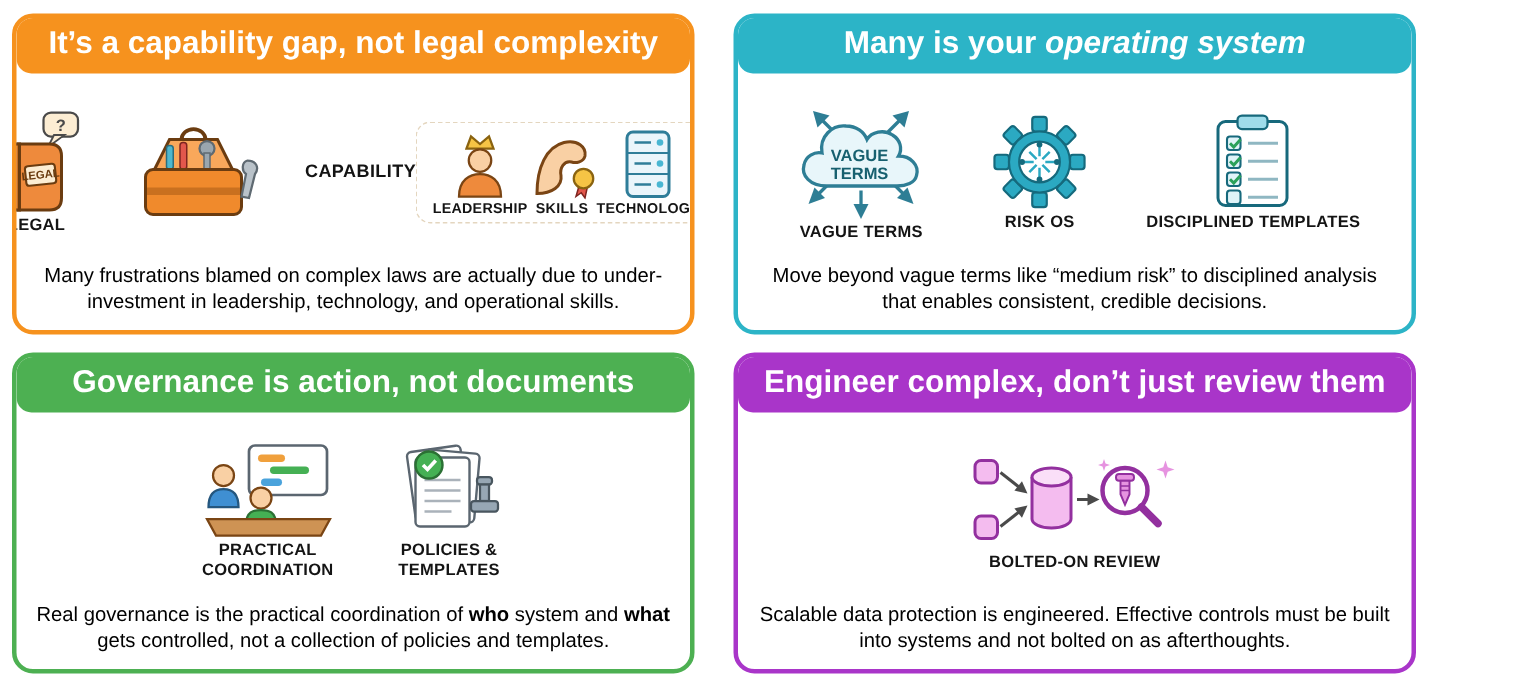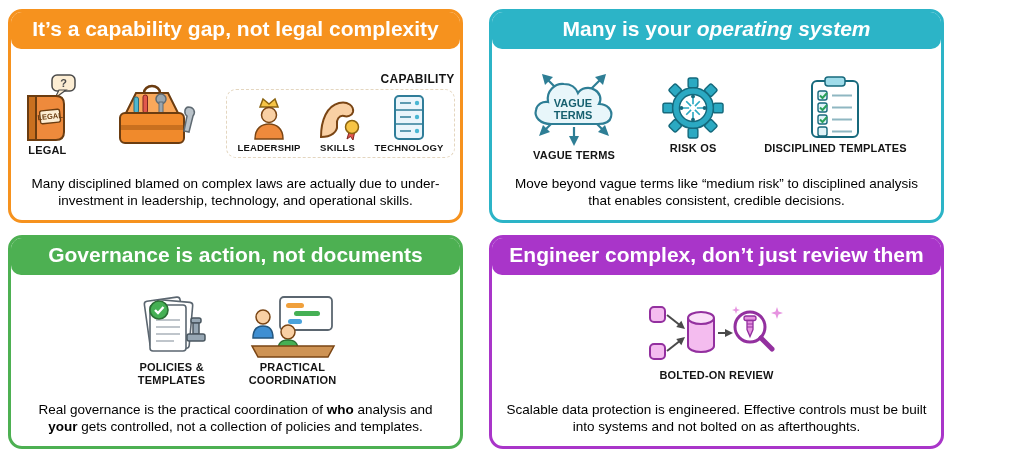--- a/index.html
+++ b/index.html
@@ -13,23 +13,23 @@
   .card-header em { }
   .card-body { flex:1; display:flex; flex-direction:column; align-items:center;
                justify-content:space-between; padding:6px 12px 10px; }
   .icon-row { flex:1; display:flex; align-items:center; justify-content:center; gap:26px; }
   .icon-row.wide { gap:40px; }
   .icon-group { display:flex; flex-direction:column; align-items:center; gap:2px; }
   .icon-label { font-size:11px; font-weight:bold; color:#141414; text-align:center;
                 line-height:1.15; letter-spacing:0.2px; }
   .icon-label.small { font-size:9.5px; }
   .caption { margin:0; font-size:13.5px; line-height:1.3; text-align:center; color:#000; max-width:460px; }
-  .capability-box { display:flex; flex-direction:column; align-items:flex-end; }
+  .capability-box { display:flex; flex-direction:row; align-items:center; }
   .cap-title { font-size:12px; font-weight:bold; color:#141414; margin-bottom:3px; letter-spacing:0.3px; }
-  .cap-icons { display:flex; align-items:flex-end; gap:14px; border:1.5px dashed #E4D6BF;
+  .cap-icons { display:flex; align-items:flex-end; border:1.5px dashed #E4D6BF;
                border-radius:10px; padding:4px 10px 3px; }
   svg { display:block; }
 </style>
 </head>
 <body>
 
 <div class="stage">
 
   <section class="card" style="--accent: #F6921E;">
     <header class="card-header">It’s a capability gap, not legal complexity</header>
@@ -96,21 +96,21 @@
                 <circle cx="25" cy="9" r="2.2" fill="#49B6D2"></circle>
                 <circle cx="25" cy="23" r="2.2" fill="#49B6D2"></circle>
                 <circle cx="25" cy="37" r="2.2" fill="#49B6D2"></circle>
               </svg>
               <div class="icon-label small">TECHNOLOGY</div>
             </div>
 
           </div>
         </div>
       </div>
-      <p class="caption">Many disciplined blamed on complex laws are actually due to under-investment in leadership, technology, and operational skills.</p>
+      <p class="caption">Many frustrations blamed on complex laws are actually due to under-investment in leadership, technology, and operational skills.</p>
     </div>
   </section>
 
   <section class="card" style="--accent: #2CB4C7;">
     <header class="card-header">
       <span>Many is your </span><em>operating system</em>
     </header>
     <div class="card-body">
       <div class="icon-row wide">
 
@@ -189,66 +189,66 @@
       <p class="caption">Move beyond vague terms like “medium risk” to disciplined analysis that enables consistent, credible decisions.</p>
     </div>
   </section>
 
   <section class="card" style="--accent: #4DB052;">
     <header class="card-header">Governance is action, not documents</header>
     <div class="card-body">
       <div class="icon-row wide">
 
         <div class="icon-group">
-          <svg width="74" height="64" viewBox="0 0 74 64">
-            <g fill="#FFFFFF" stroke="#5B6670" stroke-width="1.6">
-              <rect x="12" y="4" width="36" height="46" rx="3" transform="rotate(-8 30 27)"></rect>
-              <rect x="20" y="6" width="36" height="46" rx="3" transform="rotate(5 38 29)"></rect>
-              <rect x="15" y="10" width="36" height="46" rx="3"></rect>
-            </g>
-            <g stroke="#AAB2BA" stroke-width="1.6">
-              <line x1="21" y1="25" x2="45" y2="25"></line>
-              <line x1="21" y1="32" x2="45" y2="32"></line>
-              <line x1="21" y1="39" x2="45" y2="39"></line>
-              <line x1="21" y1="46" x2="39" y2="46"></line>
-            </g>
-            <circle cx="24" cy="15" r="9" fill="#45B054" stroke="#2B7034" stroke-width="1.6"></circle>
-            <path d="M20 15 l3 3 5.5 -6" stroke="#ffffff" stroke-width="2.4" fill="none"></path>
-            <g fill="#97A7B4" stroke="#49565F" stroke-width="1.5">
-              <rect x="56" y="23" width="10" height="5" rx="2"></rect>
-              <rect x="58" y="28" width="6" height="11"></rect>
-              <rect x="52" y="39" width="18" height="7" rx="2"></rect>
-            </g>
-          </svg>
-          <div class="icon-label">
-            <div>POLICIES &amp;</div>
-            <div>TEMPLATES</div>
-          </div>
-        </div>
-
-        <div class="icon-group">
           <svg width="86" height="64" viewBox="0 0 86 64">
             <rect x="30" y="2" width="52" height="33" rx="4" fill="#FFFFFF" stroke="#5B6670" stroke-width="1.8"></rect>
             <rect x="36" y="8" width="18" height="5" rx="2.5" fill="#F0A03C"></rect>
             <rect x="44" y="16" width="26" height="5" rx="2.5" fill="#45B054"></rect>
             <rect x="38" y="24" width="14" height="5" rx="2.5" fill="#4AA3DC"></rect>
             <circle cx="13" cy="22" r="7" fill="#F9D0A4" stroke="#7A4514" stroke-width="1.5"></circle>
             <path d="M3 43 C3 33 8 31 13 31 C18 31 23 33 23 43 Z" fill="#3F8FD2" stroke="#24567E" stroke-width="1.5"></path>
             <circle cx="38" cy="37" r="7" fill="#F9D0A4" stroke="#7A4514" stroke-width="1.5"></circle>
             <path d="M28 55 C28 46 33 45 38 45 C43 45 48 46 48 55 Z" fill="#45B054" stroke="#2B7034" stroke-width="1.5"></path>
             <path d="M2 51 H84 L78 62 H8 Z" fill="#CE9354" stroke="#7A4514" stroke-width="1.5"></path>
           </svg>
           <div class="icon-label">
             <div>PRACTICAL</div>
             <div>COORDINATION</div>
           </div>
         </div>
 
-      </div>
-      <p class="caption"><span>Real governance is the practical coordination of </span><strong>who</strong><span> analysis and </span><strong>your</strong><span> gets controlled, not a collection of policies and templates.</span></p>
+        <div class="icon-group">
+          <svg width="74" height="64" viewBox="0 0 74 64">
+            <g fill="#FFFFFF" stroke="#5B6670" stroke-width="1.6">
+              <rect x="12" y="4" width="36" height="46" rx="3" transform="rotate(-8 30 27)"></rect>
+              <rect x="20" y="6" width="36" height="46" rx="3" transform="rotate(5 38 29)"></rect>
+              <rect x="15" y="10" width="36" height="46" rx="3"></rect>
+            </g>
+            <g stroke="#AAB2BA" stroke-width="1.6">
+              <line x1="21" y1="25" x2="45" y2="25"></line>
+              <line x1="21" y1="32" x2="45" y2="32"></line>
+              <line x1="21" y1="39" x2="45" y2="39"></line>
+              <line x1="21" y1="46" x2="39" y2="46"></line>
+            </g>
+            <circle cx="24" cy="15" r="9" fill="#45B054" stroke="#2B7034" stroke-width="1.6"></circle>
+            <path d="M20 15 l3 3 5.5 -6" stroke="#ffffff" stroke-width="2.4" fill="none"></path>
+            <g fill="#97A7B4" stroke="#49565F" stroke-width="1.5">
+              <rect x="56" y="23" width="10" height="5" rx="2"></rect>
+              <rect x="58" y="28" width="6" height="11"></rect>
+              <rect x="52" y="39" width="18" height="7" rx="2"></rect>
+            </g>
+          </svg>
+          <div class="icon-label">
+            <div>POLICIES &amp;</div>
+            <div>TEMPLATES</div>
+          </div>
+        </div>
+
+      </div>
+      <p class="caption"><span>Real governance is the practical coordination of </span><strong>who</strong><span> system and </span><strong>what</strong><span> gets controlled, not a collection of policies and templates.</span></p>
     </div>
   </section>
 
   <section class="card" style="--accent: #A935C9;">
     <header class="card-header">Engineer complex, don’t just review them</header>
     <div class="card-body">
       <div class="icon-row wide">
 
         <div class="icon-group">
           <svg width="138" height="66" viewBox="0 0 138 66">

